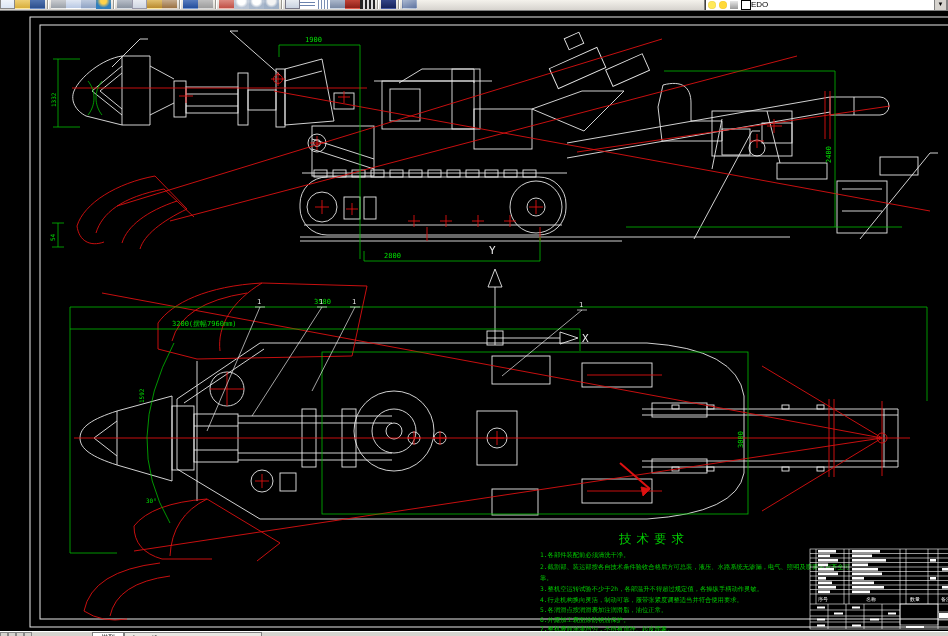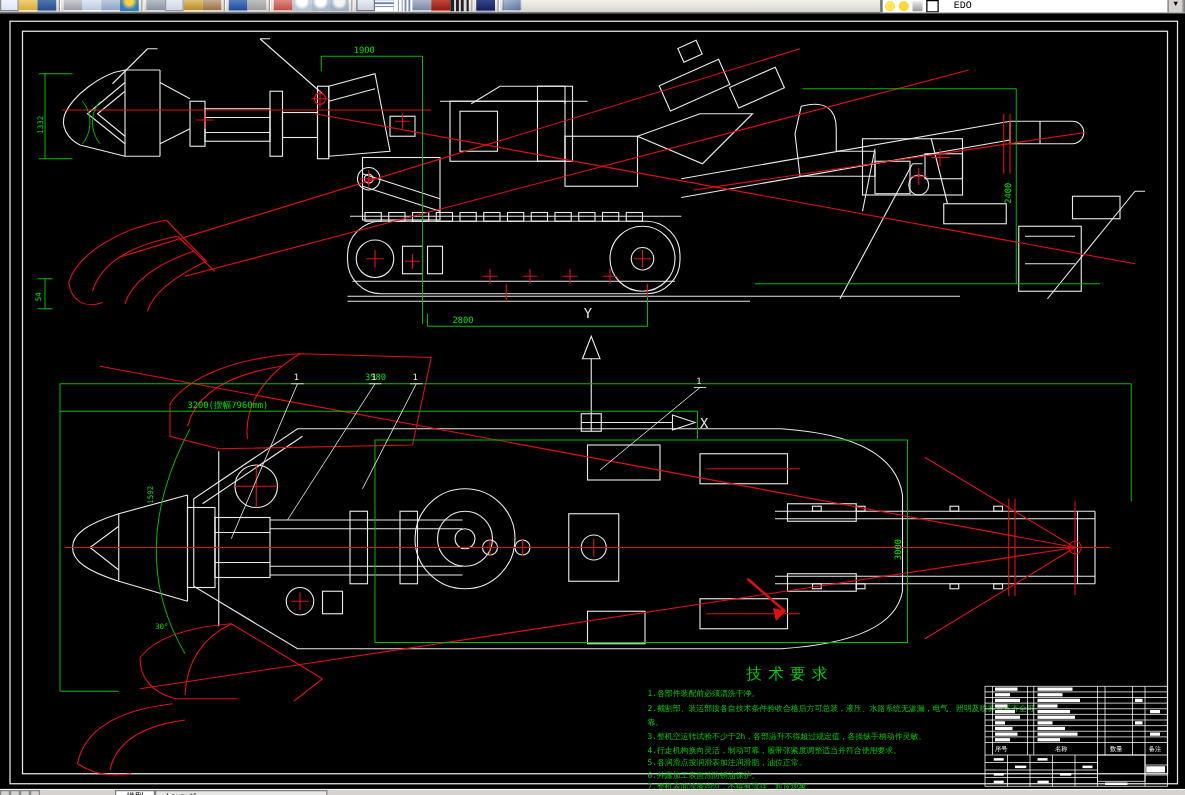--- a/index.html
+++ b/index.html
@@ -8,25 +8,25 @@
   
   .toolbar{height:10px;background:linear-gradient(#f4f2ec,#d6d3ce);border-bottom:1px solid #7f7f7f;
     display:flex;align-items:flex-start;overflow:hidden;flex:0 0 auto;}
   .tbi{width:15px;height:16px;margin-top:-7px;border:1px solid transparent;box-sizing:border-box;
     display:inline-block;background-clip:content-box;padding:2px;}
   .sep{width:1px;height:16px;margin:-7px 2px 0 2px;background:#9a9890;border-right:1px solid #fff;}
   .combo{margin-left:auto;margin-top:-3px;height:13px;width:242px;background:#fff;
     border:1px solid #808080;box-shadow:inset 1px 1px 0 #404040;display:flex;align-items:center;
     font-size:8px;color:#000;}
   .combo .sw{width:8px;height:8px;margin-left:3px;display:inline-block;}
-  .combo .lbl{margin-left:12px;font-family:Liberation Mono, monospace;}
+  .combo .lbl{margin-left:0;font-family:Liberation Sans, sans-serif;}
   .combo .arrow{margin-left:auto;width:11px;height:11px;background:#d6d3ce;border:1px solid #808080;
     font-size:6px;line-height:10px;text-align:center;color:#000;}
   
-  .canvas{height:620px;background:#000;position:relative;flex:0 0 auto;}
+  .canvas{height:620px;background:#000;position:relative;flex:0 0 auto;margin-left:22px;}
   svg{display:block;}
   svg text{font-family:"DejaVu Sans Mono",monospace;}
   .dimtxt{fill:#00e000;font-size:7px;}
   .dimtxts{fill:#00e000;font-size:6px;}
   .techline{fill:#00cc00;font-size:6.3px;}
   .techtitle{fill:#00cc00;font-size:12.5px;letter-spacing:5px;}
   .tbhead{fill:#ffffff;font-size:5px;}
   .callout{fill:#e8e8e8;font-size:7px;}
   .ucslbl{fill:#e8e8e8;font-size:11px;}
   

